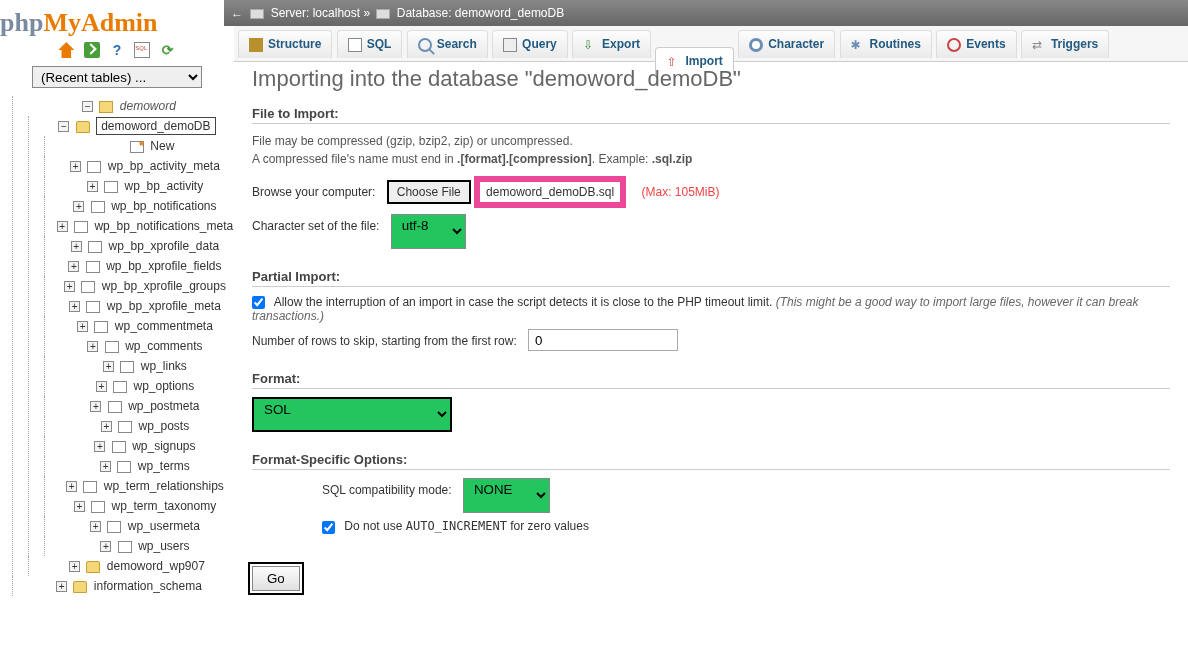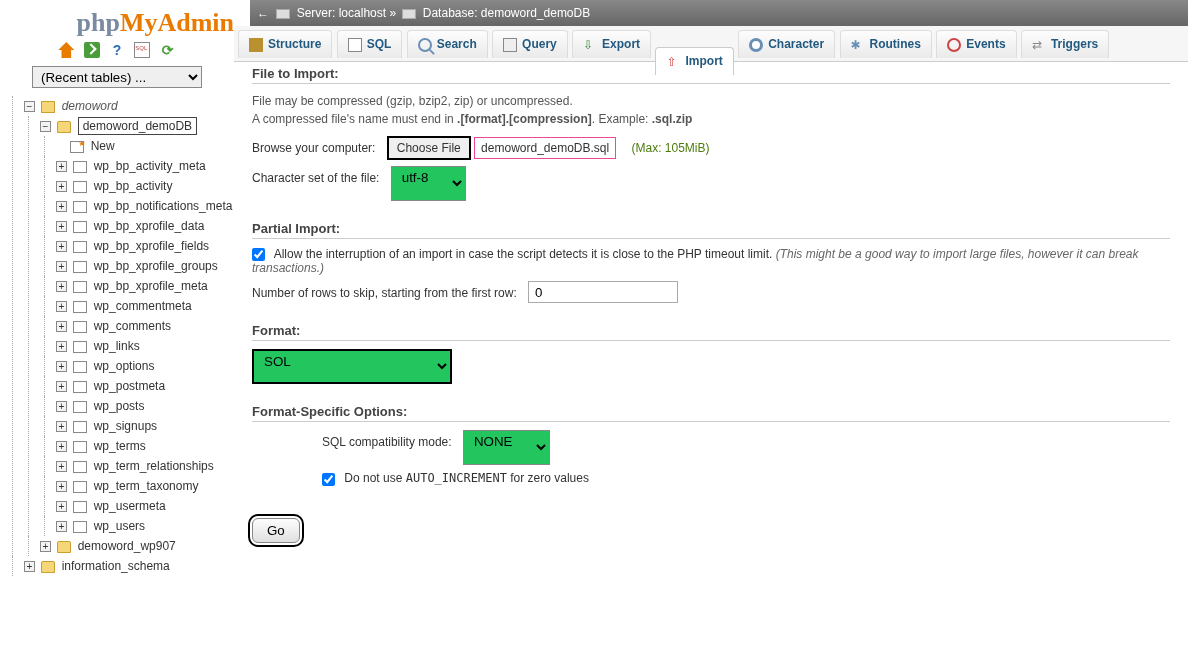--- a/index.html
+++ b/index.html
@@ -1,53 +1,53 @@
 <!DOCTYPE html>
 <html><head>
 <meta charset="utf-8">
 <style>
   * { box-sizing: border-box; margin: 0; padding: 0; }
   body { font-family: sans-serif; font-size: 12px; color: #333; background: #fff; width: 1188px; height: 656px; overflow: hidden; position: relative; }
 
   
   #sidebar { position: absolute; left: 0; top: 0; width: 234px; height: 656px; background: #fff; border-right: 0px solid #ccc; }
-  #logo { text-align: right; padding: 8px 0 2px 0; font-family: Georgia, serif; font-size: 26px; font-weight: bold; }
+  #logo { text-align: left; padding: 8px 0 2px 0; font-family: Georgia, serif; font-size: 26px; font-weight: bold; }
   #logo .p1 { color: #7a8aa0; }
   #logo .p2 { color: #e97b00; }
   #iconrow { text-align: center; padding: 2px 0 6px 0; }
   #iconrow span { display: inline-block; width: 16px; height: 16px; margin: 0 3px; vertical-align: middle; }
   .ic-home { background: #e97b00; clip-path: polygon(50% 0,100% 50%,80% 50%,80% 100%,20% 100%,20% 50%,0 50%); }
   .ic-exit { background: #4a9e3a; border-radius: 2px; position: relative; }
   .ic-exit::after { content:""; position:absolute; left:3px; top:3px; width:6px; height:6px; border:2px solid #fff; border-left:none; border-bottom:none; transform: rotate(45deg); }
   .ic-q { color:#2a6fb5; font-weight:bold; font-size:14px; }
   .ic-sql { background:#fff; border:1px solid #888; position:relative; }
   .ic-sql::after { content:"SQL"; font-size:6px; color:#c44; position:absolute; left:0; top:2px; }
   .ic-reload { color:#4a9e3a; font-size:14px; font-weight:bold; }
 
   #recent { width: 170px; margin: 2px auto 8px auto; display:block; background:#efefef; border:1px solid #888; height:22px; padding:2px 4px; }
 
   .tree { padding-left: 8px; }
-  .tree ul { list-style: none; padding-left: 16px; }
+  .tree ul { list-style: none; padding-left: 16px; text-align: center; }
   .tree li { line-height: 20px; white-space: nowrap; position: relative; }
   .tree li::before { content:""; position:absolute; left:-12px; top:0; bottom:0; border-left:1px dotted #aaa; }
   .expander { display:inline-block; width:11px; height:11px; border:1px solid #888; background:#f3f3f3; text-align:center; line-height:9px; font-size:10px; margin-right:3px; cursor:pointer; vertical-align:middle; }
   .expander.minus::before { content:"−"; }
   .expander.plus::before { content:"+"; }
   .nodeicon { display:inline-block; width:14px; height:12px; margin-right:3px; vertical-align:middle; }
   .dbicon { background:#f5d77a; border:1px solid #c8a030; border-radius:2px 2px 0 0; }
   .tblicon { background:#fff; border:1px solid #888; }
   .newicon { background:#fff; border:1px solid #888; position:relative; }
   .newicon::after { content:"★"; color:#e97b00; font-size:8px; position:absolute; right:-2px; bottom:-2px; }
   .rooticon { background:#f5d77a; border:1px solid #c8a030; }
   .tree .label { cursor:pointer; }
   .tree .serverlabel { font-style: italic; color:#555; }
   .tree .selected { border:1px solid #444; padding:1px 4px; background:#fff; }
 
   
-  #topbar { position:absolute; left:250px; top:0; right:0; height:26px; background:linear-gradient(#888,#666); color:#fff; font-size:12px; line-height:26px; padding-left:6px; }
+  #topbar { position:absolute; left:224px; top:0; right:0; height:26px; background:linear-gradient(#888,#666); color:#fff; font-size:12px; line-height:26px; padding-left:6px; }
   #topbar .arrow { display:inline-block; width:14px; text-align:center; cursor:pointer; }
   #topbar .crumbicon { display:inline-block; width:14px; height:10px; background:#ddd; border:1px solid #aaa; margin:0 3px; vertical-align:middle; }
   #topbar .crumb { cursor:pointer; }
 
   
   #tabs { position:absolute; left:234px; top:26px; right:0; height:36px; background:#f6f6f6; padding:4px 4px 0 4px; border-bottom:1px solid #ccc; }
   .tab { display:inline-block; padding:6px 10px; margin-right:1px; border:1px solid #ddd; border-bottom:none; border-radius:4px 4px 0 0; background:linear-gradient(#fdfdfd,#eaeaea); cursor:pointer; vertical-align:bottom; }
   .tab.active { background:#fff; border-color:#ccc; position:relative; top:17px; }
   .tab .ticon { display:inline-block; width:14px; height:14px; margin-right:5px; vertical-align:middle; }
   .ti-structure { background:#b89030; }
@@ -66,29 +66,29 @@
 
   
   #main { position:absolute; left:234px; top:62px; right:0; bottom:0; padding:4px 18px 20px 18px; overflow:auto; }
   #main h2 { font-size:22px; color:#666; font-weight:normal; margin-bottom:14px; }
   fieldset { border:none; margin-bottom:14px; }
   legend, .sectitle { font-weight:bold; font-size:13px; color:#444; border-bottom:1px solid #ccc; display:block; width:100%; padding-bottom:2px; margin-bottom:8px; }
   .note { color:#555; line-height:1.5; margin-bottom:8px; }
   .row { margin:6px 0; }
   .row label { margin-right:8px; }
   .filebtn { border:2px solid #000; background:#efefef; padding:3px 8px; cursor:pointer; font-size:12px; display:inline-block;text-align:center; }
-  .filename { border:1px solid #ec4899; padding:3px 6px; background:#fff; display:inline-block; }
-  .maxsize { color:#4d7c0f; margin-left:12px; }
+  .filename { border:6px solid #ec4899; padding:3px 6px; background:#fff; display:inline-block; }
+  .maxsize { color:#ef4444; margin-left:12px; }
   select { background:#22c55e; border:1px solid #888; padding:2px 20px 16px 6px; height:35px; }
   #format-select { border:2px solid #000; width:200px; }
   input[type=text] { border:1px solid #aaa; padding:3px 6px; width:150px; height:22px; }
   input[type=checkbox] { margin-right:6px; vertical-align:middle; }
   .indent { margin-left:70px; }
   code { font-family: monospace; }
-  #gobtn { margin-top:12px; padding:4px 14px; border:1px solid #888; border-radius:6px; background:linear-gradient(#fdfdfd,#e0e0e0); cursor:pointer; outline:2px solid #000; outline-offset:2px; }
+  #gobtn { margin-top:12px; padding:4px 14px; border:1px solid #888; border-radius:0; background:linear-gradient(#fdfdfd,#e0e0e0); cursor:pointer; outline:2px solid #000; outline-offset:2px; }
   .italic { font-style:italic; color:#666; }
 </style>
 </head>
 <body>
 
 <div id="sidebar">
   <div id="logo">
     <span class="p1">php</span><span class="p2">MyAdmin</span>
   </div>
   <div id="iconrow">
@@ -115,20 +115,21 @@
             <span class="label selected">demoword_demoDB</span>
             <ul id="table-list">
               <li>
                 <span style="display:inline-block;width:11px"></span>
                 <span class="nodeicon newicon"></span>
                 <span class="label">New</span>
               </li>
 
             <li><span class="expander plus"></span> <span class="nodeicon tblicon"></span> <span class="label">wp_bp_activity_meta</span></li>
                 <li><span class="expander plus"></span> <span class="nodeicon tblicon"></span> <span class="label">wp_bp_activity</span></li>
+                <li><span class="expander plus"></span> <span class="nodeicon tblicon"></span> <span class="label">wp_bp_notifications</span></li>
                 <li><span class="expander plus"></span> <span class="nodeicon tblicon"></span> <span class="label">wp_bp_notifications_meta</span></li>
                 <li><span class="expander plus"></span> <span class="nodeicon tblicon"></span> <span class="label">wp_bp_xprofile_data</span></li>
                 <li><span class="expander plus"></span> <span class="nodeicon tblicon"></span> <span class="label">wp_bp_xprofile_fields</span></li>
                 <li><span class="expander plus"></span> <span class="nodeicon tblicon"></span> <span class="label">wp_bp_xprofile_groups</span></li>
                 <li><span class="expander plus"></span> <span class="nodeicon tblicon"></span> <span class="label">wp_bp_xprofile_meta</span></li>
                 <li><span class="expander plus"></span> <span class="nodeicon tblicon"></span> <span class="label">wp_commentmeta</span></li>
                 <li><span class="expander plus"></span> <span class="nodeicon tblicon"></span> <span class="label">wp_comments</span></li>
                 <li><span class="expander plus"></span> <span class="nodeicon tblicon"></span> <span class="label">wp_links</span></li>
                 <li><span class="expander plus"></span> <span class="nodeicon tblicon"></span> <span class="label">wp_options</span></li>
                 <li><span class="expander plus"></span> <span class="nodeicon tblicon"></span> <span class="label">wp_postmeta</span></li>
@@ -173,20 +174,21 @@
   <span class="tab"><span class="ticon ti-query"></span><span class="tlabel">Query</span></span>
   <span class="tab"><span class="ticon ti-export">⇩</span><span class="tlabel">Export</span></span>
   <span class="tab active"><span class="ticon ti-import">⇧</span><span class="tlabel">Import</span></span>
   <span class="tab"><span class="ticon ti-operations"></span><span class="tlabel">Character</span></span>
   <span class="tab"><span class="ticon ti-routines">✱</span><span class="tlabel">Routines</span></span>
   <span class="tab"><span class="ticon ti-events"></span><span class="tlabel">Events</span></span>
   <span class="tab"><span class="ticon ti-triggers">⇄</span><span class="tlabel">Triggers</span></span>
 </div>
 
 <div id="main">
+  <h2>Importing into the database "demoword_demoDB"</h2>
 
   <fieldset>
     <div class="sectitle">File to Import:</div>
     <div class="note">
       <div>File may be compressed (gzip, bzip2, zip) or uncompressed.</div>
       <div>
         <span>A compressed file's name must end in </span><b>.[format].[compression]</b><span>. Example: </span><b>.sql.zip</b>
       </div>
     </div>
     <div class="row">

